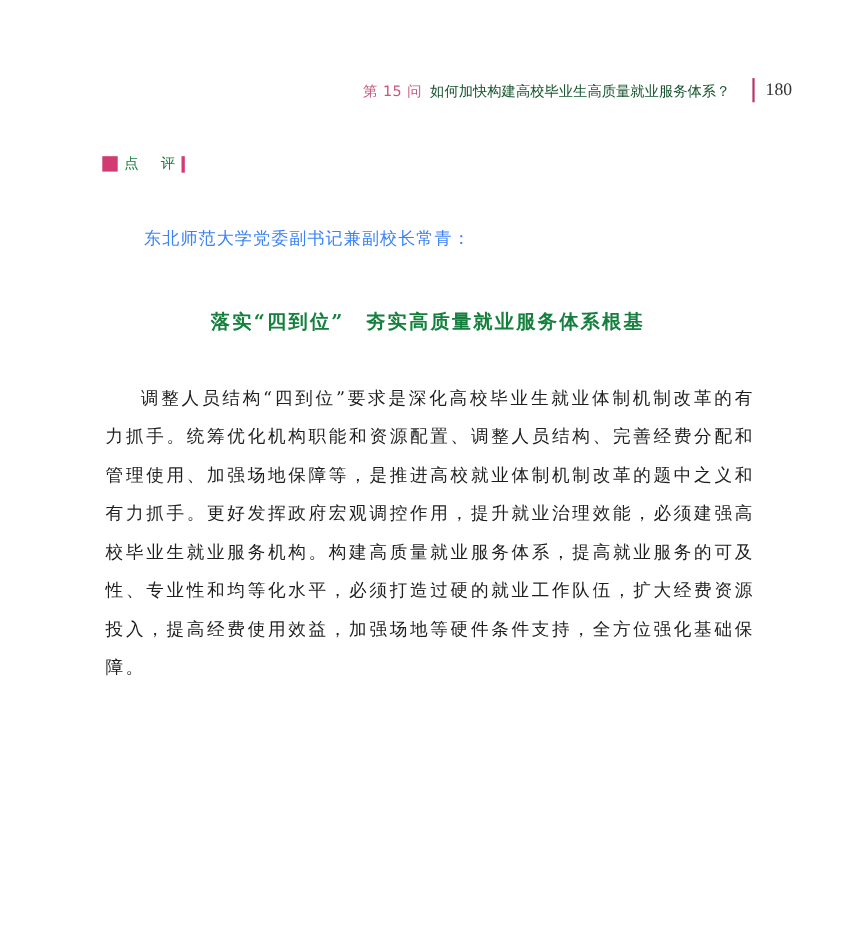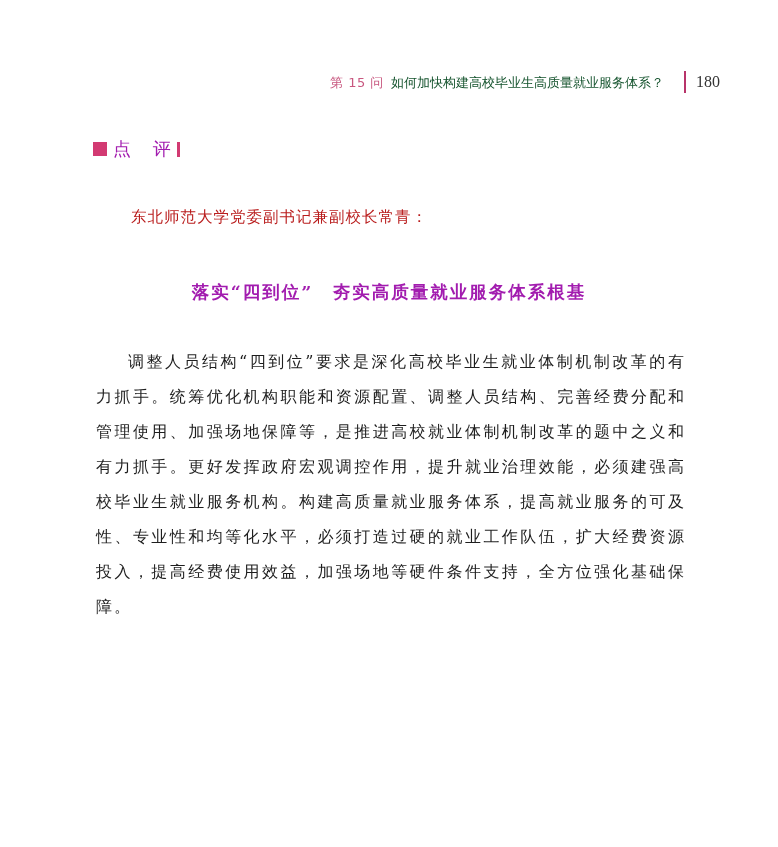--- a/index.html
+++ b/index.html
@@ -22,30 +22,30 @@
     .hdr-page {
       position: absolute; left: 696px; top: -1px;
       font-family: "Liberation Serif", serif; font-size: 16px; color: #333333;
     }
     .section-tag {
       position: absolute; left: 93px; top: 138px; height: 22px;
       display: flex; align-items: center;
     }
     .tag-square { width: 14px; height: 14px; background: #d23a72; margin-right: 6px; }
     .tag-label {
-      font-family: "DejaVu Sans", sans-serif; font-size: 18px; color: #a21caf; letter-spacing: 8px; text-align: center;
+      font-family: "DejaVu Sans", sans-serif; font-size: 13px; color: #15803d; letter-spacing: 8px; text-align: center;
     }
     .tag-bar { width: 3px; height: 15px; background: #d23a72; margin-left: -2px; }
     .byline {
       position: absolute; left: 131px; top: 207px;
-      font-family: "DejaVu Serif", serif; font-size: 15.5px; color: #b91c1c; letter-spacing: 1px;
+      font-family: "DejaVu Serif", serif; font-size: 15.5px; color: #3b82f6; letter-spacing: 1px;
     }
     .article-title {
       position: absolute; left: 0; width: 778px; top: 280px; text-align: center;
-      font-family: "DejaVu Serif", serif; font-size: 17.5px; font-weight: bold; color: #a21caf;
+      font-family: "DejaVu Serif", serif; font-size: 17.5px; font-weight: bold; color: #15803d;
       letter-spacing: 2px;
     }
     .body-text {
       position: absolute; left: 96px; top: 344px; width: 590px;
       font-family: "DejaVu Serif", serif; font-size: 16px; color: #1e1e1e;
       line-height: 35px; letter-spacing: 2.1px; text-align: justify;
     }
     .body-text p { margin: 0; text-indent: 2em; }
   </style>
 </head>

